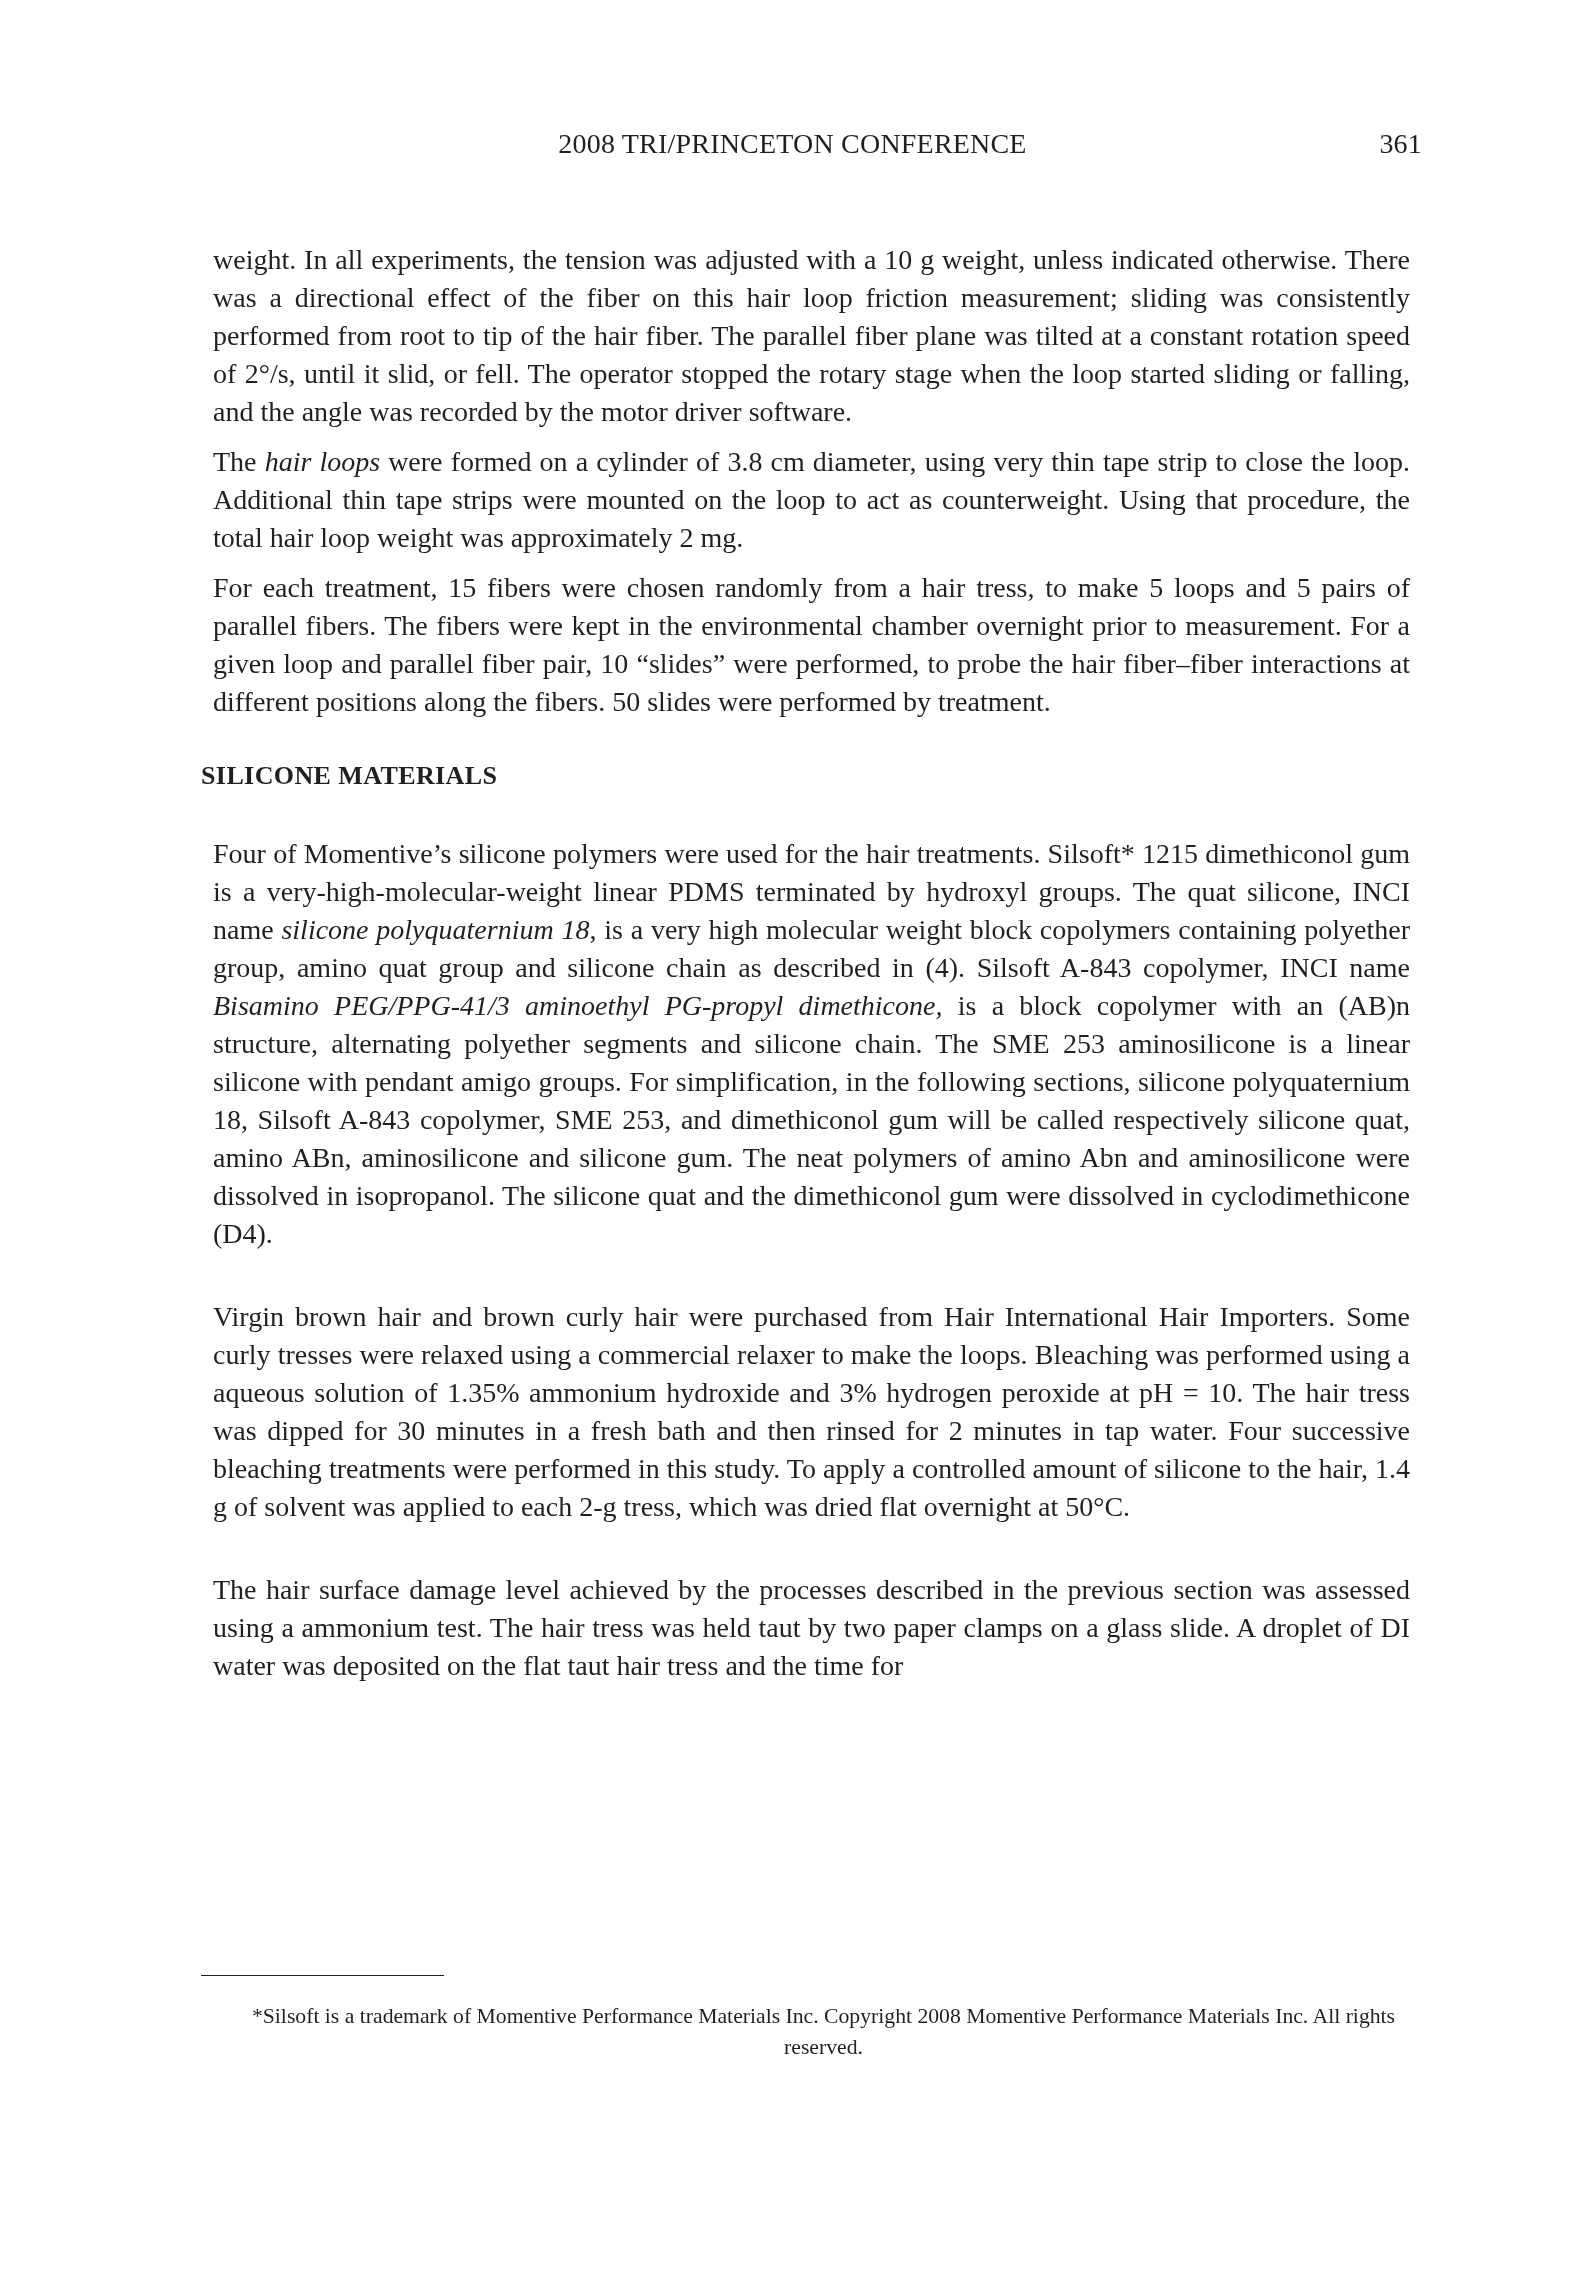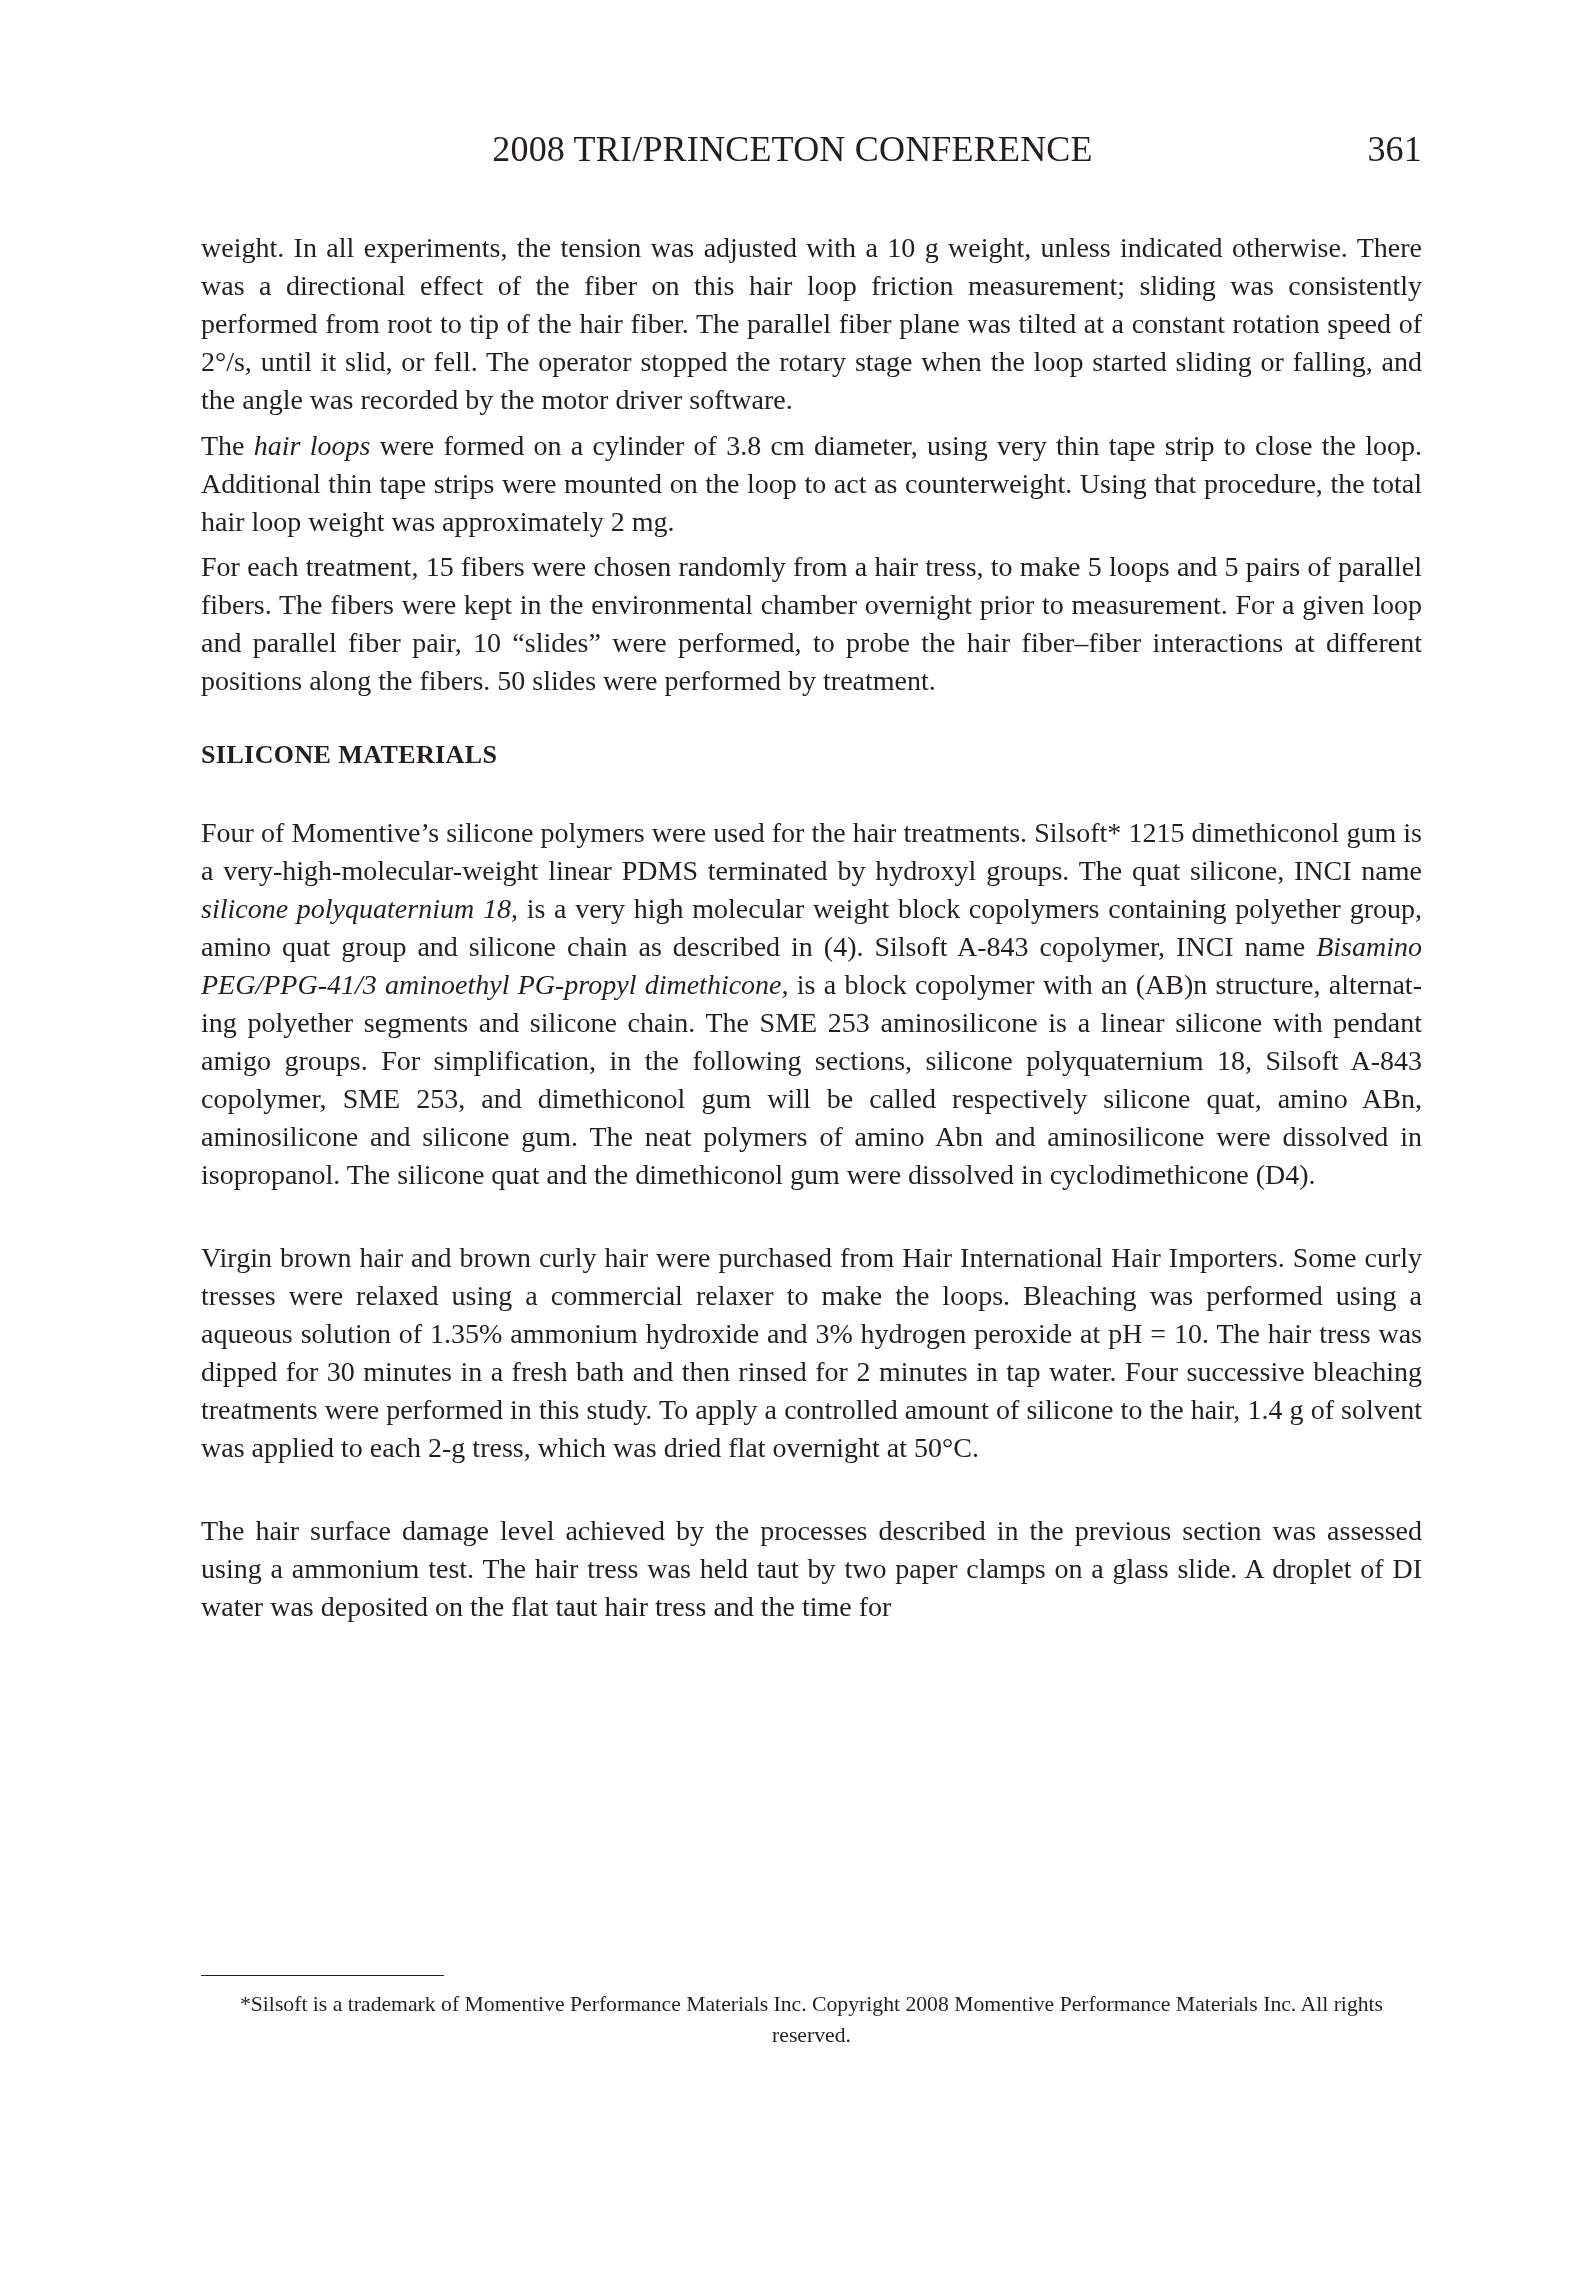--- a/index.html
+++ b/index.html
@@ -1,24 +1,24 @@
 <!DOCTYPE html>
 <html style="font-size:15px"><head>
 <meta charset="utf-8">
 <style>
   html, body { margin: 0; padding: 0; background: #ffffff; }
   body { width: 1589px; height: 2295px; position: relative; overflow: hidden; }
   .page { position: absolute; left: 201px; top: 0; width: 1221px; color: #231f20;
           font-family: "Liberation Serif", "DejaVu Serif", serif; }
   .running-head { position: absolute; top: 128px; left: 0; width: 1221px; height: 41px;
-                  font-size: 36px; letter-spacing: 0.2px; text-decoration: underline; }
+                  font-size: 28px; letter-spacing: 0.2px; text-decoration: underline; }
   .running-head .title { position: absolute; left: 0; right: 0; text-align: center; padding-right: 38px; }
   .running-head .pageno { position: absolute; right: 0; }
   .body { position: absolute; top: 229px; left: 0; width: 1221px; }
-  p { margin: 0; font-size: 28px; line-height: 38px; text-align: justify; hyphens: manual; }
+  p { margin: 12px; font-size: 28px; line-height: 38px; text-align: justify; hyphens: manual; }
   p + p { margin-top: 7.5px; }
   .section-head { font-size: 26px; letter-spacing: 0.4px; text-transform: uppercase;
                   margin: 0; line-height: 28px; }
   .sec-gap-before { margin-top: 43px; }
   em { }
   .footnote-rule { position: absolute; top: 1975px; left: 0; width: 243px; height: 0;
                    border-top: 1.9px solid #231f20; }
   .footnote { position: absolute; top: 1989px; left: 0; width: 1221px; font-size: 21.7px;
               line-height: 31px; text-align: center; }
 </style>

